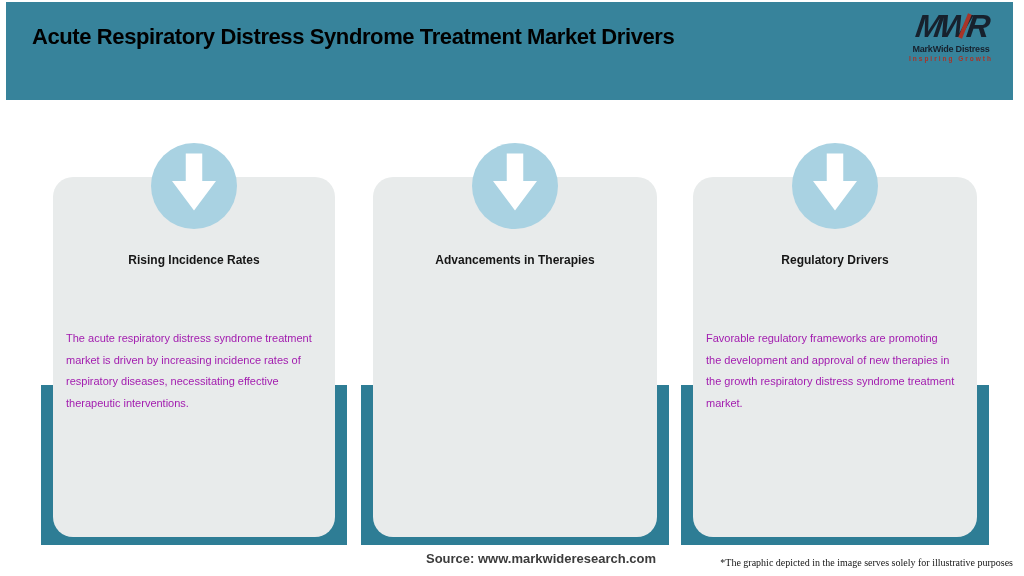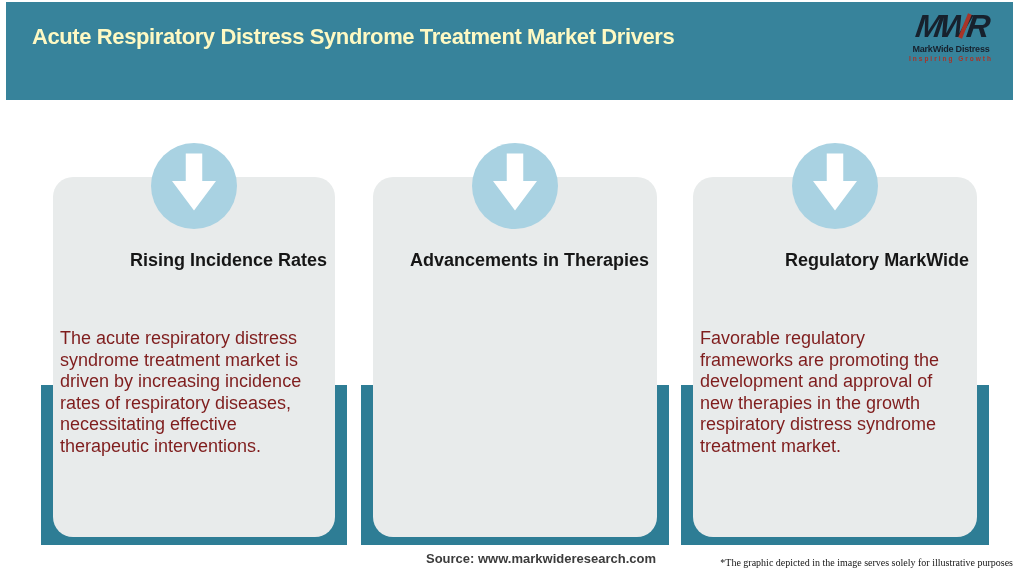--- a/index.html
+++ b/index.html
@@ -8,21 +8,21 @@
     overflow:hidden;font-family:"Liberation Sans","DejaVu Sans",sans-serif;
   }
   
   .header{
     position:absolute;left:6px;top:2px;width:1007px;height:98px;
     background:#37839B;
   }
   .title{
     position:absolute;left:26px;top:22px;margin:0;
     font-size:22px;font-weight:bold;letter-spacing:-0.4px;
-    color:#fef9c3;white-space:nowrap;
+    color:#000000;white-space:nowrap;
   }
   .logo{position:absolute;top:8px;right:6px;width:112px;text-align:center;line-height:1;}
   .logo-mark{position:relative;display:inline-block;}
   .monogram{
     display:inline-block;font-size:32px;font-weight:bold;font-style:italic;
     letter-spacing:-3px;color:#17212D;transform:skewX(-8deg);line-height:1.05;
   }
   .logo-slash{
     position:absolute;left:47px;top:3px;width:4px;height:26px;
     background:#A83428;transform:rotate(22deg);
@@ -42,26 +42,26 @@
     position:absolute;left:0;top:0;right:0;bottom:0;
     background:#E8EBEB;border-radius:20px;z-index:1;
   }
   .icon-circle{
     position:absolute;left:50%;top:-34px;transform:translateX(-50%);
     width:86px;height:86px;border-radius:50%;background:#A9D2E2;z-index:2;
     display:flex;align-items:center;justify-content:center;
   }
   .icon-circle svg{display:block;margin-top:-9px;}
   .card-title{
-    margin:72px 8px 0;text-align:right;
-    font-size:18px;line-height:22px;font-weight:bold;color:#161616;
+    margin:72px 8px 0;text-align:center;
+    font-size:12px;line-height:22px;font-weight:bold;color:#161616;
   }
   .card-body{
-    margin:57px 0 0 7px;width:250px;
-    font-size:18px;line-height:21.5px;color:#7f1d1d;
+    margin:57px 0 0 13px;width:250px;
+    font-size:11px;line-height:21.5px;color:#a21caf;
   }
   
   .source{
     position:absolute;left:0;top:551px;width:1010px;text-align:center;
     font-size:13px;font-weight:bold;color:#3C3C3C;padding-left:36px;
   }
   .disclaimer{
     position:absolute;top:557px;right:11px;
     font-size:10px;color:#141414;font-family:Liberation Serif, serif;
   }
@@ -109,21 +109,21 @@
   </section>
 
   <section class="card card-3">
     <div class="card-back"></div>
     <div class="card-face">
       <div class="icon-circle">
         <svg width="44" height="62" viewBox="0 0 48 62" xmlns="http://www.w3.org/2000/svg">
           <polygon points="15,0 33,0 33,30 48,30 24,62 0,30 15,30" fill="#ffffff"></polygon>
         </svg>
       </div>
-      <h2 class="card-title">Regulatory MarkWide</h2>
+      <h2 class="card-title">Regulatory Drivers</h2>
       <p class="card-body">Favorable regulatory frameworks are promoting the development and approval of new therapies in the growth respiratory distress syndrome treatment market.</p>
     </div>
   </section>
 
   <div class="source">Source: www.markwideresearch.com</div>
   <div class="disclaimer">*The graphic depicted in the image serves solely for illustrative purposes</div>
 
 </div>
 
 </body></html>

